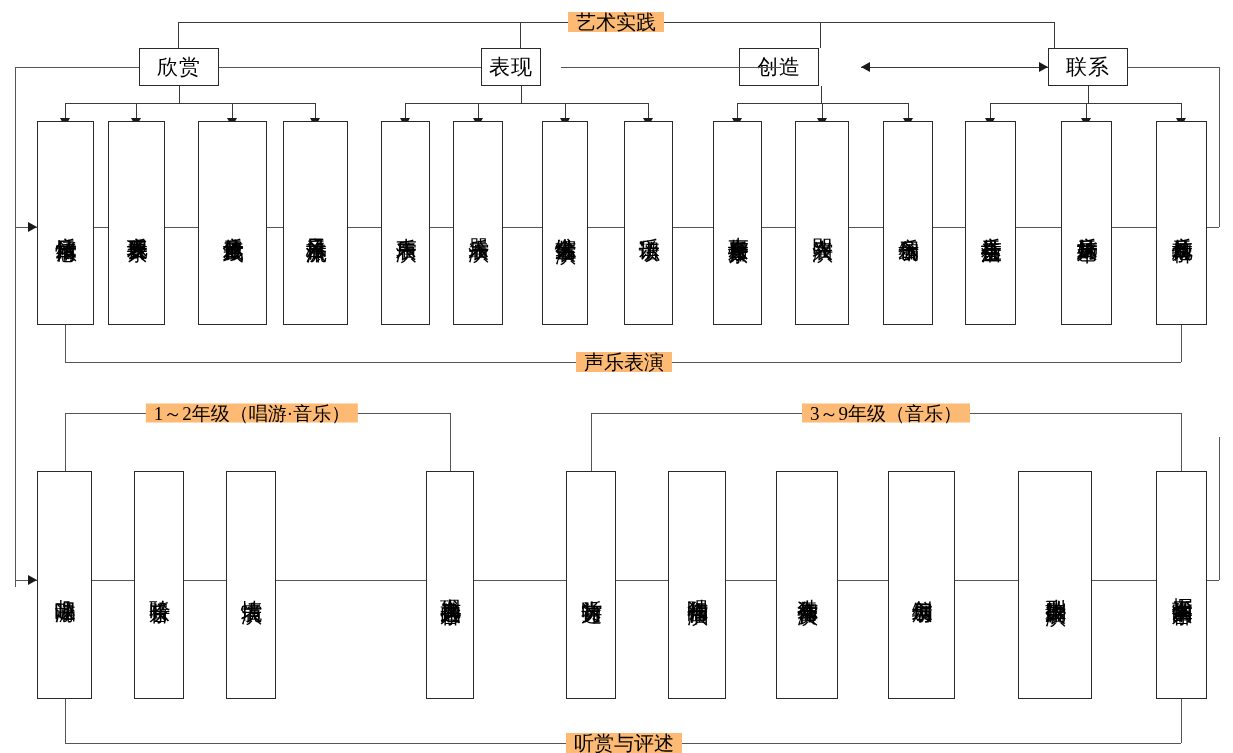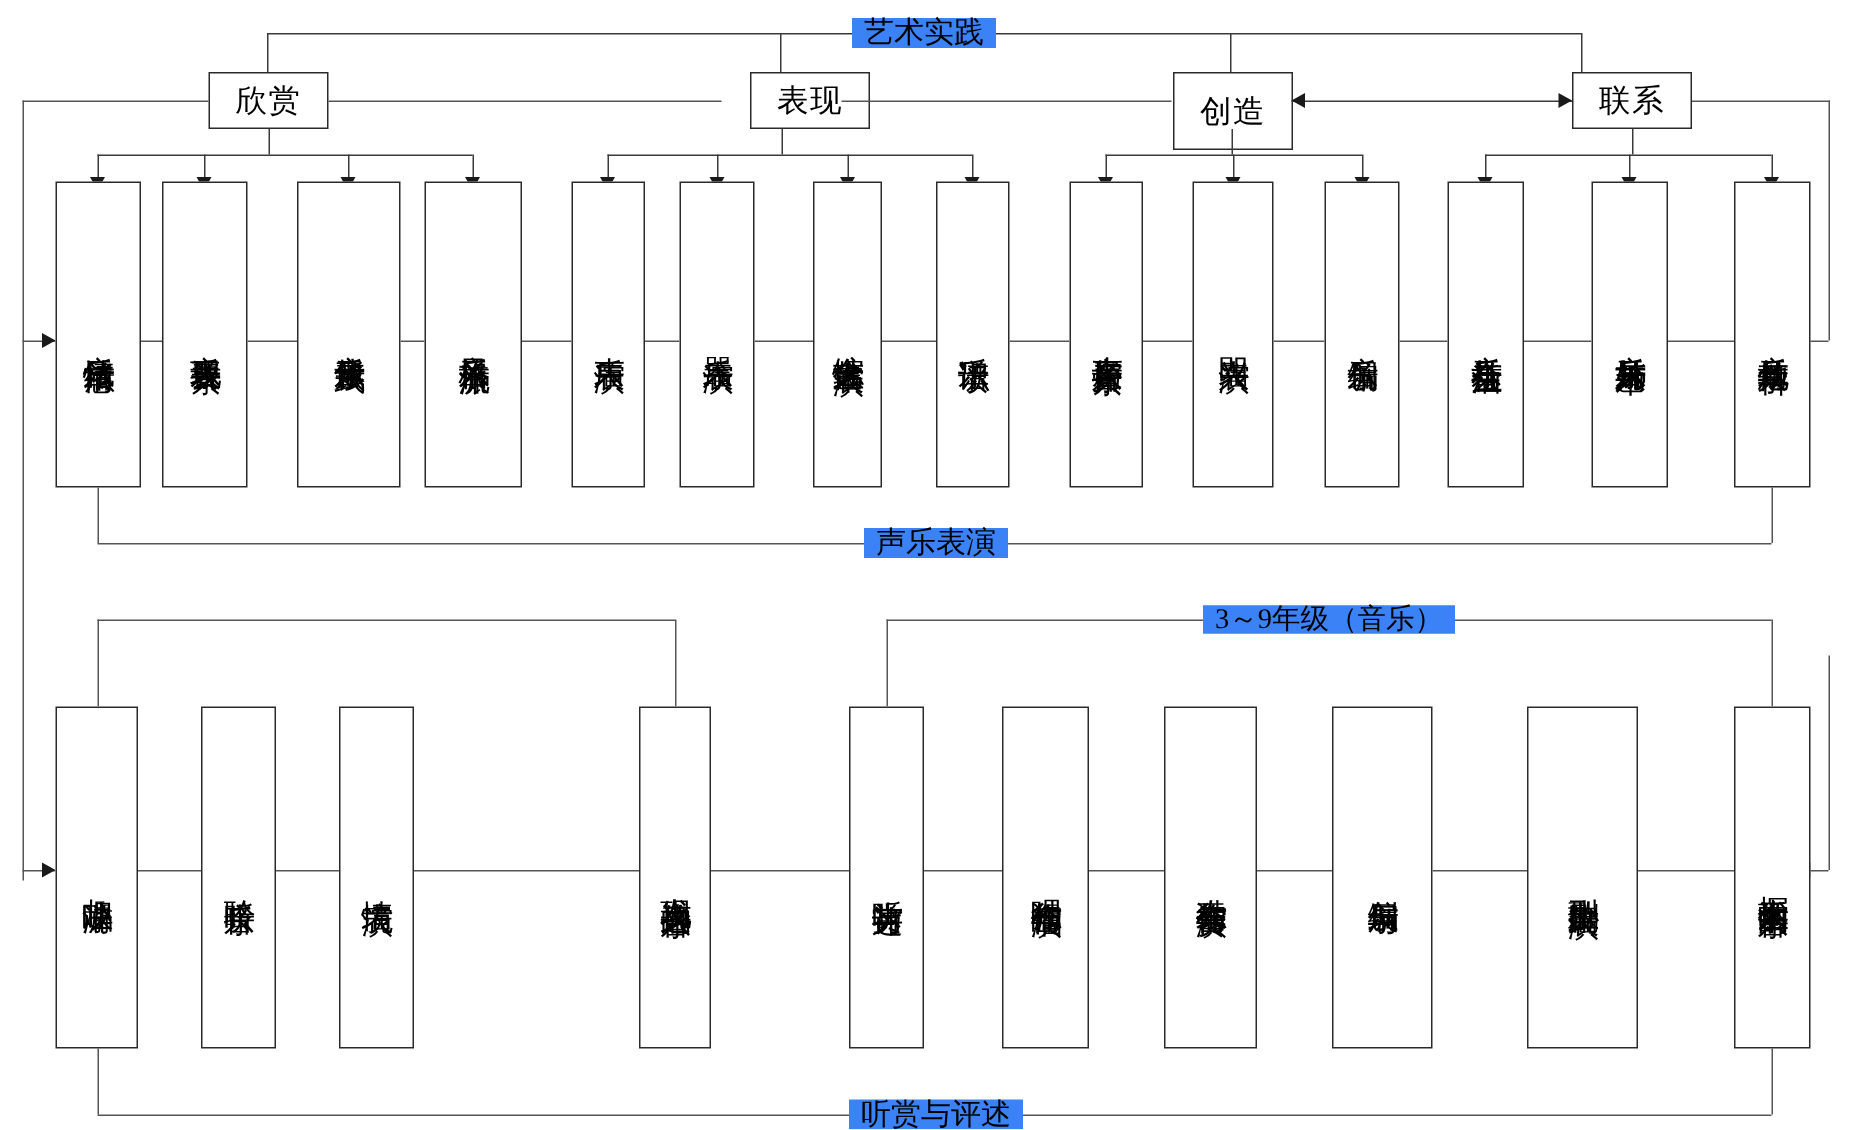--- a/index.html
+++ b/index.html
@@ -22,44 +22,44 @@
         display:flex;align-items:center;justify-content:center;}
   .node-h{font-size:21px;letter-spacing:1px;}
   .node-v{}
   .node-v .vtxt{
      writing-mode:vertical-rl; text-orientation:upright;
      font-size:21px; line-height:1.02; letter-spacing:1px;
      white-space:nowrap;
   }
 
   
-  .caption{position:absolute;background:#3b82f6;padding:0 8px;font-size:20px;line-height:1;
+  .caption{position:absolute;background:#fdba74;padding:0 8px;font-size:20px;line-height:1;
            transform:translate(-50%,-50%);white-space:nowrap;text-align:center;}
   .caption.small{font-size:19px;}
 </style>
 </head>
 <body>
 
 <div id="stage">
 
   <div class="h-line" style="left:178px; top:22px; width:876px;"></div>
   <div class="caption" style="left:616px; top:22px;">艺术实践</div>
 
   <div class="v-line" style="left:178px; top:22px; height:26px;"></div>
   <div class="v-line" style="left:520px; top:22px; height:26px;"></div>
   <div class="v-line" style="left:820px; top:22px; height:26px;"></div>
   <div class="v-line" style="left:1054px;top:22px; height:26px;"></div>
 
   <div class="node node-h" style="left:139px; top:48px; width:80px; height:38px;">
     <span>欣赏</span>
   </div>
-  <div class="node node-h" style="left:500px; top:48px; width:80px; height:38px;">
+  <div class="node node-h" style="left:481px; top:48px; width:60px; height:38px;">
     <span>表现</span>
   </div>
-  <div class="node node-h" style="left:782px; top:48px; width:80px; height:52px;">
+  <div class="node node-h" style="left:739px; top:48px; width:80px; height:38px;">
     <span>创造</span>
   </div>
   <div class="node node-h" style="left:1048px; top:48px; width:80px; height:38px;">
     <span>联系</span>
   </div>
 
   <div class="h-line thin" style="left:219px; top:67px; width:262px;"></div>
   <div class="h-line thin" style="left:561px; top:67px; width:220px;"></div>
 
   <div class="h-line" style="left:861px; top:67px; width:187px;"></div>
@@ -175,20 +175,21 @@
     </div>
 
   <div class="v-line thin" style="left:65px;   top:325px; height:37px;"></div>
   <div class="v-line thin" style="left:1181px; top:325px; height:37px;"></div>
   <div class="h-line thin" style="left:65px; top:362px; width:1116px;"></div>
   <div class="caption" style="left:624px; top:362px;">声乐表演</div>
 
   <div class="h-line thin" style="left:65px; top:413px; width:385px;"></div>
   <div class="v-line thin" style="left:65px;  top:413px; height:58px;"></div>
   <div class="v-line thin" style="left:450px; top:413px; height:58px;"></div>
+  <div class="caption small" style="left:252px; top:413px;">1～2年级（唱游·音乐）</div>
 
   <div class="h-line thin" style="left:591px; top:413px; width:590px;"></div>
   <div class="v-line thin" style="left:591px;  top:413px; height:58px;"></div>
   <div class="v-line thin" style="left:1181px; top:413px; height:58px;"></div>
   <div class="caption small" style="left:886px; top:413px;">3～9年级（音乐）</div>
 
   <div class="h-line thin" style="left:92px;  top:580px; width:42px;"></div>
   <div class="h-line thin" style="left:184px; top:580px; width:42px;"></div>
   <div class="h-line thin" style="left:276px; top:580px; width:150px;"></div>
   <div class="h-line thin" style="left:474px; top:580px; width:92px;"></div>

